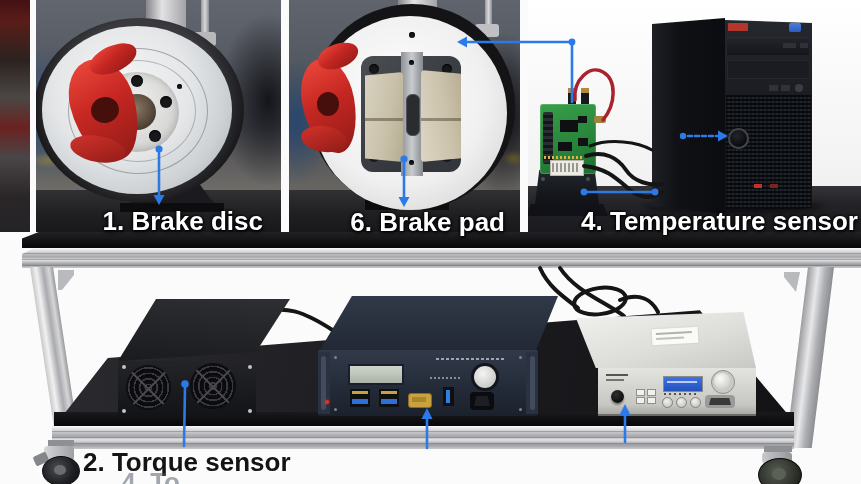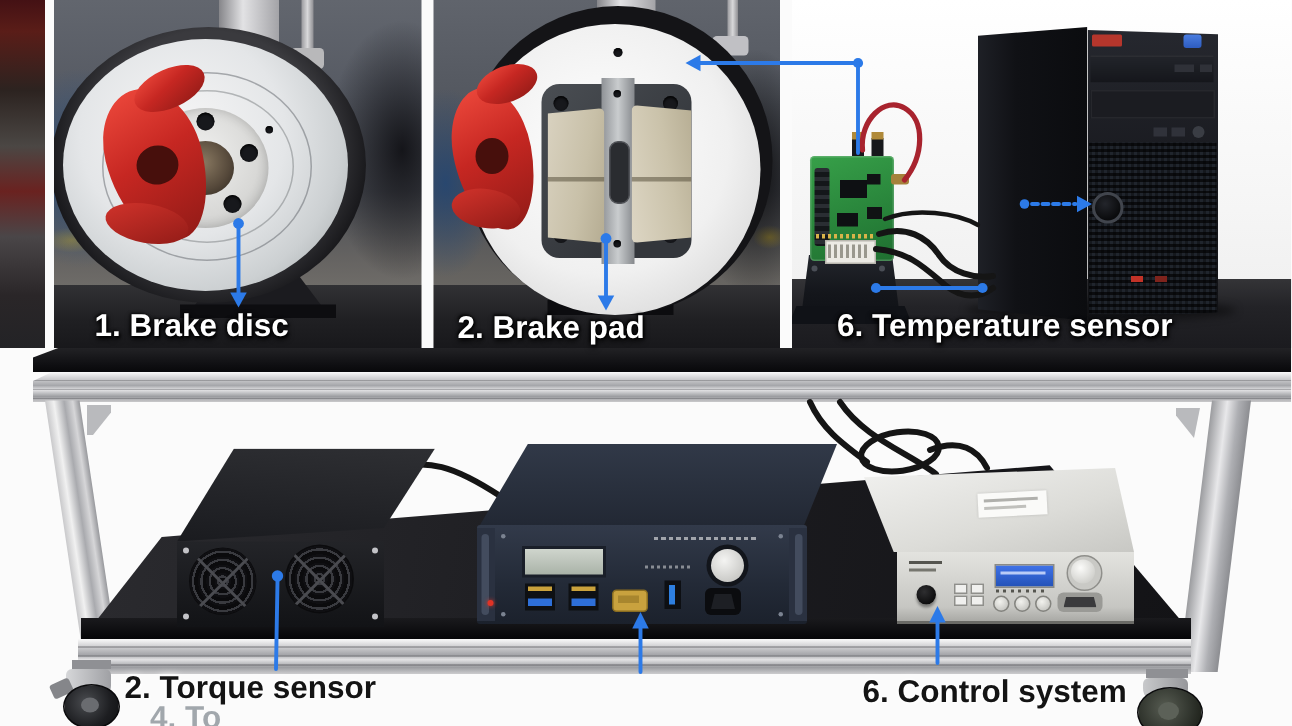--- a/index.html
+++ b/index.html
@@ -1,21 +1,21 @@
 <!DOCTYPE html>
 <html><head>
 <meta charset="utf-8">
 <style>
   html,body{margin:0;padding:0;background:#fff;}
   .scene{position:relative;width:861px;height:484px;overflow:hidden;background:#fbfbfb;
          font-family:"Liberation Sans",sans-serif;}
   .a{position:absolute;}
   .panel{position:absolute;top:0;height:232px;overflow:hidden;}
   .round{border-radius:50%;}
-  .lbl{position:absolute;font-weight:bold;font-size:21px;text-align:left;white-space:nowrap;}
+  .lbl{position:absolute;font-weight:bold;font-size:26px;text-align:right;white-space:nowrap;}
   .lbl-top{color:#fff;text-shadow:1px 1px 2px #000,-1px -1px 2px rgba(0,0,0,.75),0 2px 4px rgba(0,0,0,.85);}
   .lbl-bot{color:#141414;text-shadow:0 0 3px #fff,0 0 6px #fff,1px 1px 2px rgba(255,255,255,.95);}
   .alu{background:linear-gradient(180deg,#fafafa,#d3d3d5 20%,#a6a7ab 45%,#e2e2e4 60%,#9b9ca0 82%,#c9c9cb);}
   .alu-lines{position:absolute;left:0;top:0;right:0;bottom:0;
          background:repeating-linear-gradient(180deg,transparent 0 5px,rgba(55,55,60,.30) 5px 6px);}
   .red{background:linear-gradient(160deg,#ef4a3d,#c62722 45%,#8f1a16);}
   .fan{border-radius:50%;background:repeating-radial-gradient(circle,#0b0b0d 0 2.5px,#393a3f 2.5px 4px,#0f0f12 4px 5.5px);overflow:hidden;}
   .fanx{position:absolute;left:-20%;top:50%;width:140%;height:2px;background:#4a4b50;}
   .dot3{width:4px;height:4px;border-radius:50%;background:#c3c3c7;}
   .screw{width:3px;height:3px;border-radius:50%;background:#7b8391;}
@@ -370,19 +370,18 @@
         <line x1="427" y1="417" x2="427" y2="448"></line>
       </g>
       <g>
         <polygon points="619.5,415 630.5,415 625,404" stroke="none"></polygon>
         <line x1="625" y1="413" x2="625" y2="442"></line>
       </g>
     </g>
   </svg>
 
   <div class="lbl lbl-top" style="left:63px;top:206px;width:200px;">1. Brake disc</div>
-  <div class="lbl lbl-top" style="left:305px;top:207px;width:200px;">2. Brake pad</div>
-  <div class="lbl lbl-top" style="left:558px;top:206px;width:300px;">6. Temperature sensor</div>
+  <div class="lbl lbl-top" style="left:305px;top:207px;width:200px;">6. Brake pad</div>
+  <div class="lbl lbl-top" style="left:558px;top:206px;width:300px;">4. Temperature sensor</div>
   <div class="lbl lbl-bot" style="left:83px;top:447px;width:200px;">2. Torque sensor</div>
   <div class="lbl" style="left:100px;top:467px;width:80px;color:#4a5560;opacity:.5;">4. To</div>
-  <div class="lbl lbl-bot" style="left:575px;top:450px;width:200px;z-index:10;">6. Control system</div>
 
 </div>
 
 </body></html>

